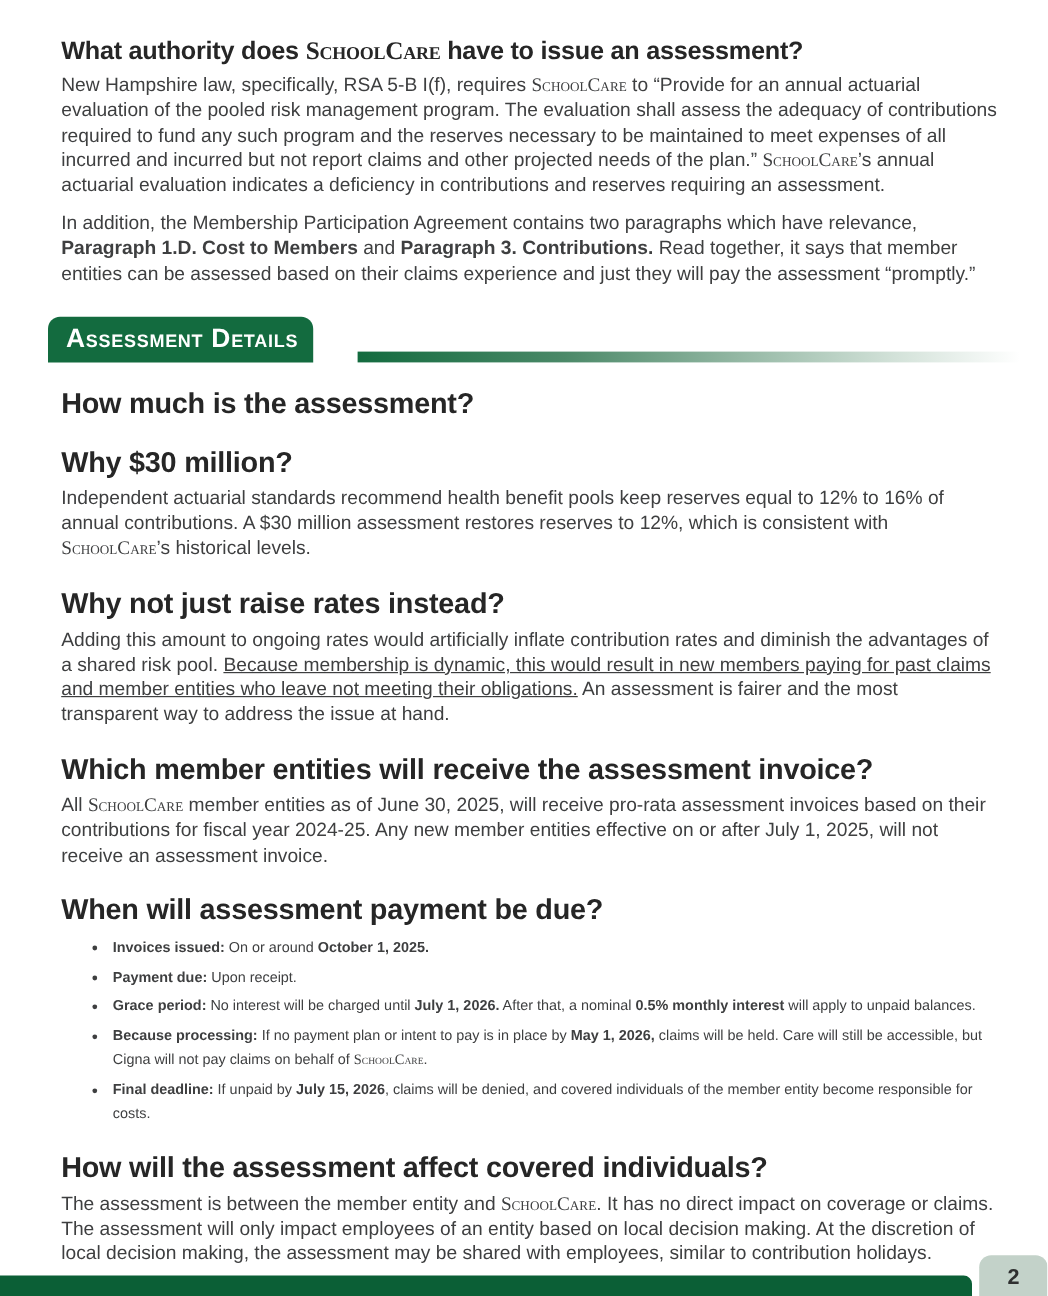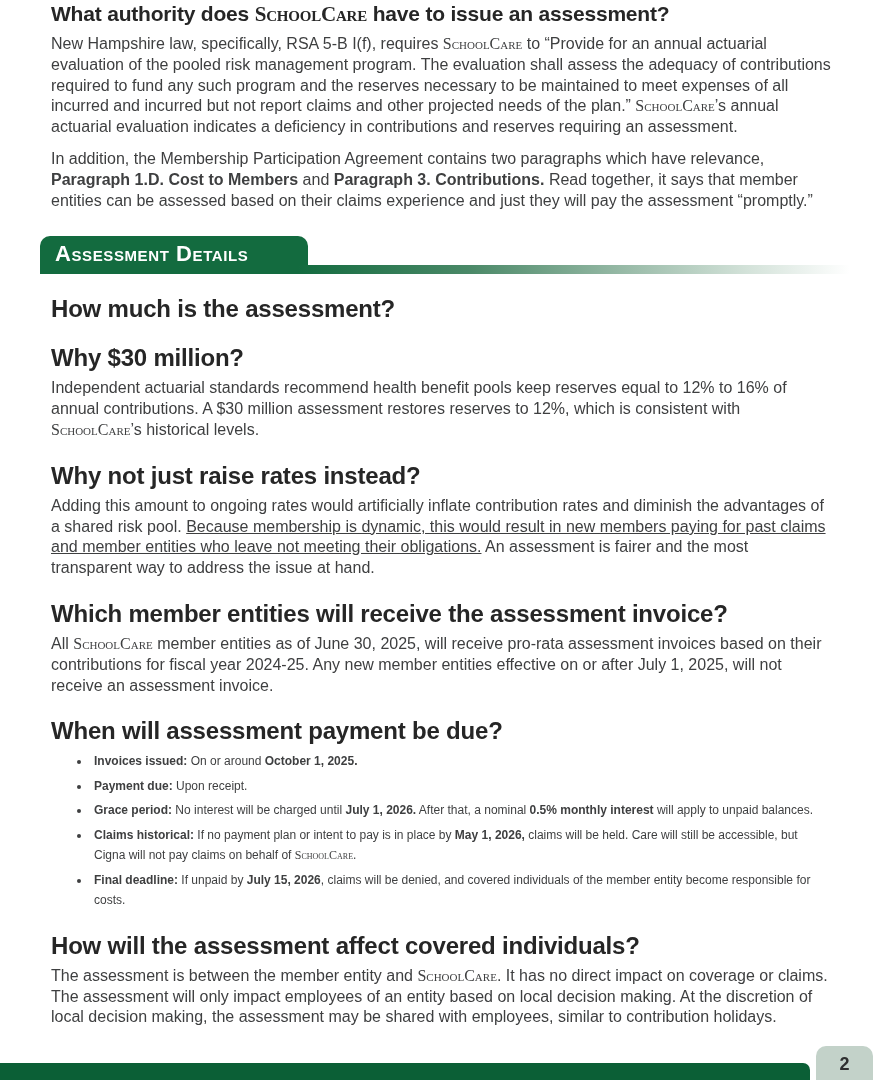--- a/index.html
+++ b/index.html
@@ -11,41 +11,41 @@
   }
   *{box-sizing:border-box;}
   html,body{margin:0;padding:0;background:#ffffff;}
   .page{
     position:relative;
     width:873px;height:1080px;
     background:#ffffff;
     overflow:hidden;
     font-family:"Liberation Sans",sans-serif;
   }
-  .content{padding:2px 42px 0 51px;}
+  .content{padding:2px 42px 0 51px;margin-top:28px;}
   h1{
     font-size:21px;font-weight:bold;color:var(--heading-text);
     margin:0 0 7px 0;letter-spacing:-0.2px;
   }
   h2{
     font-size:24px;font-weight:bold;color:var(--heading-text);
     margin:21px 0 6px 0;letter-spacing:-0.2px;
   }
   p{
     font-size:16px;line-height:20.8px;color:var(--body-text);
     margin:0 0 11px 0;
   }
   .b{font-weight:bold;}
   .u{text-decoration:underline;}
   .sc{font-family:"Liberation Serif","DejaVu Serif",serif;font-variant:small-caps;}
   
   .banner-row{position:relative;height:38px;margin:25px 0 10px -11px;}
   .banner{
     position:absolute;left:0;top:0;
-    width:268px;height:38px;
+    width:221px;height:38px;
     background:var(--banner-green);
     border-radius:10px 10px 0 0;
     color:#ffffff;
     font-size:22px;font-weight:bold;
     font-variant:small-caps;letter-spacing:0.6px;
     line-height:36px;padding-left:15px;
   }
   .banner-stripe{
     position:absolute;left:258px;top:29px;height:9px;right:-42px;
     background:linear-gradient(to right,
@@ -103,21 +103,21 @@
     <p><span>Adding this amount to ongoing rates would artificially inflate contribution rates and diminish the advantages of a shared risk pool. </span><span class="u">Because membership is dynamic, this would result in new members paying for past claims and member entities who leave not meeting their obligations.</span><span> An assessment is fairer and the most transparent way to address the issue at hand.</span></p>
 
     <h2><span>Which member entities will receive the assessment invoice?</span></h2>
     <p><span>All </span><span class="sc">SchoolCare</span><span> member entities as of June 30, 2025, will receive pro-rata assessment invoices based on their contributions for fiscal year 2024-25.  Any new member entities effective on or after July 1, 2025, will not receive an assessment invoice.</span></p>
 
     <h2><span>When will assessment payment be due?</span></h2>
     <ul>
       <li><span class="b">Invoices issued:</span><span> On or around </span><span class="b">October 1, 2025.</span></li>
       <li><span class="b">Payment due:</span><span> Upon receipt.</span></li>
       <li><span class="b">Grace period:</span><span> No interest will be charged until </span><span class="b">July 1, 2026.</span><span> After that, a nominal </span><span class="b">0.5% monthly interest</span><span> will apply to unpaid balances.</span></li>
-      <li><span class="b">Claims historical:</span><span> If no payment plan or intent to pay is in place by </span><span class="b">May 1, 2026,</span><span> claims will be held. Care will still be accessible, but Cigna will not pay claims on behalf of </span><span class="sc">SchoolCare</span><span>.</span></li>
+      <li><span class="b">Because processing:</span><span> If no payment plan or intent to pay is in place by </span><span class="b">May 1, 2026,</span><span> claims will be held. Care will still be accessible, but Cigna will not pay claims on behalf of </span><span class="sc">SchoolCare</span><span>.</span></li>
       <li><span class="b">Final deadline:</span><span> If unpaid by </span><span class="b">July 15, 2026</span><span>, claims will be denied, and covered individuals of the member entity become responsible for costs.</span></li>
     </ul>
 
     <h2><span>How will the assessment affect covered individuals?</span></h2>
     <p><span>The assessment is between the member entity and </span><span class="sc">SchoolCare</span><span>. It has no direct impact on coverage or claims. The assessment will only impact employees of an entity based on local decision making. At the discretion of local decision making, the assessment may be shared with employees, similar to contribution holidays.</span></p>
 
   </div>
 
   <div class="footer-bar"></div>
   <div class="page-tab">

